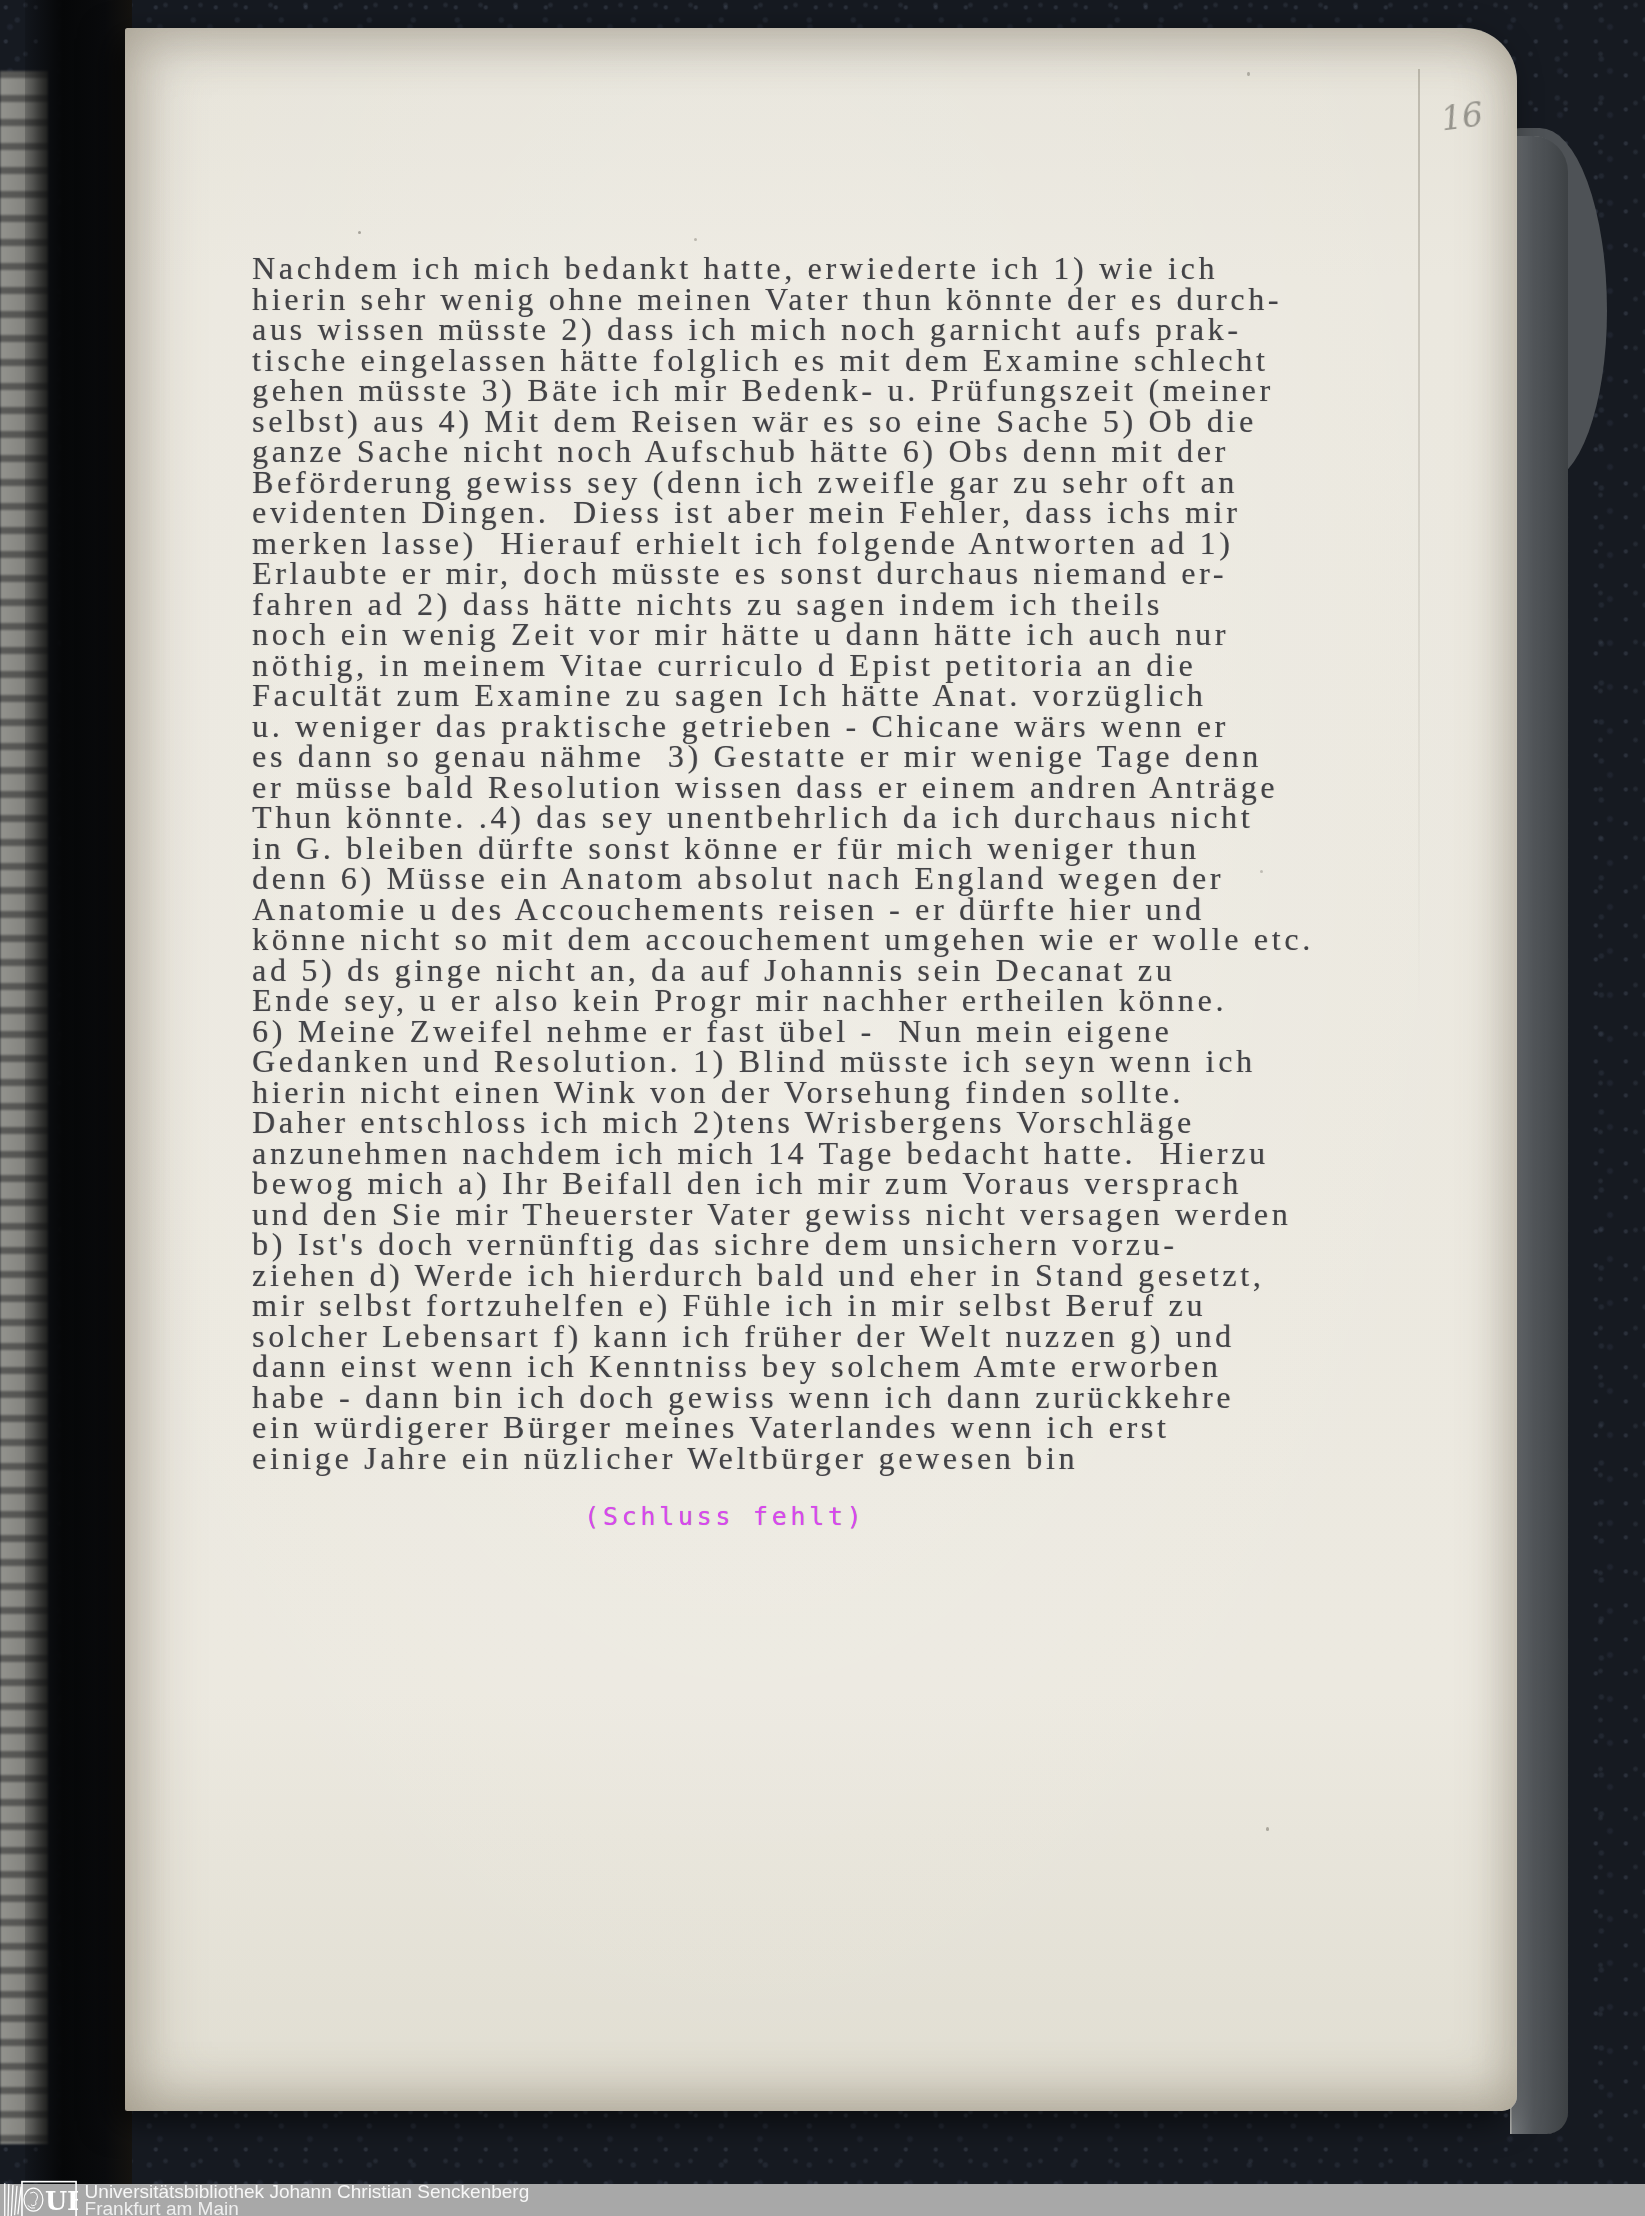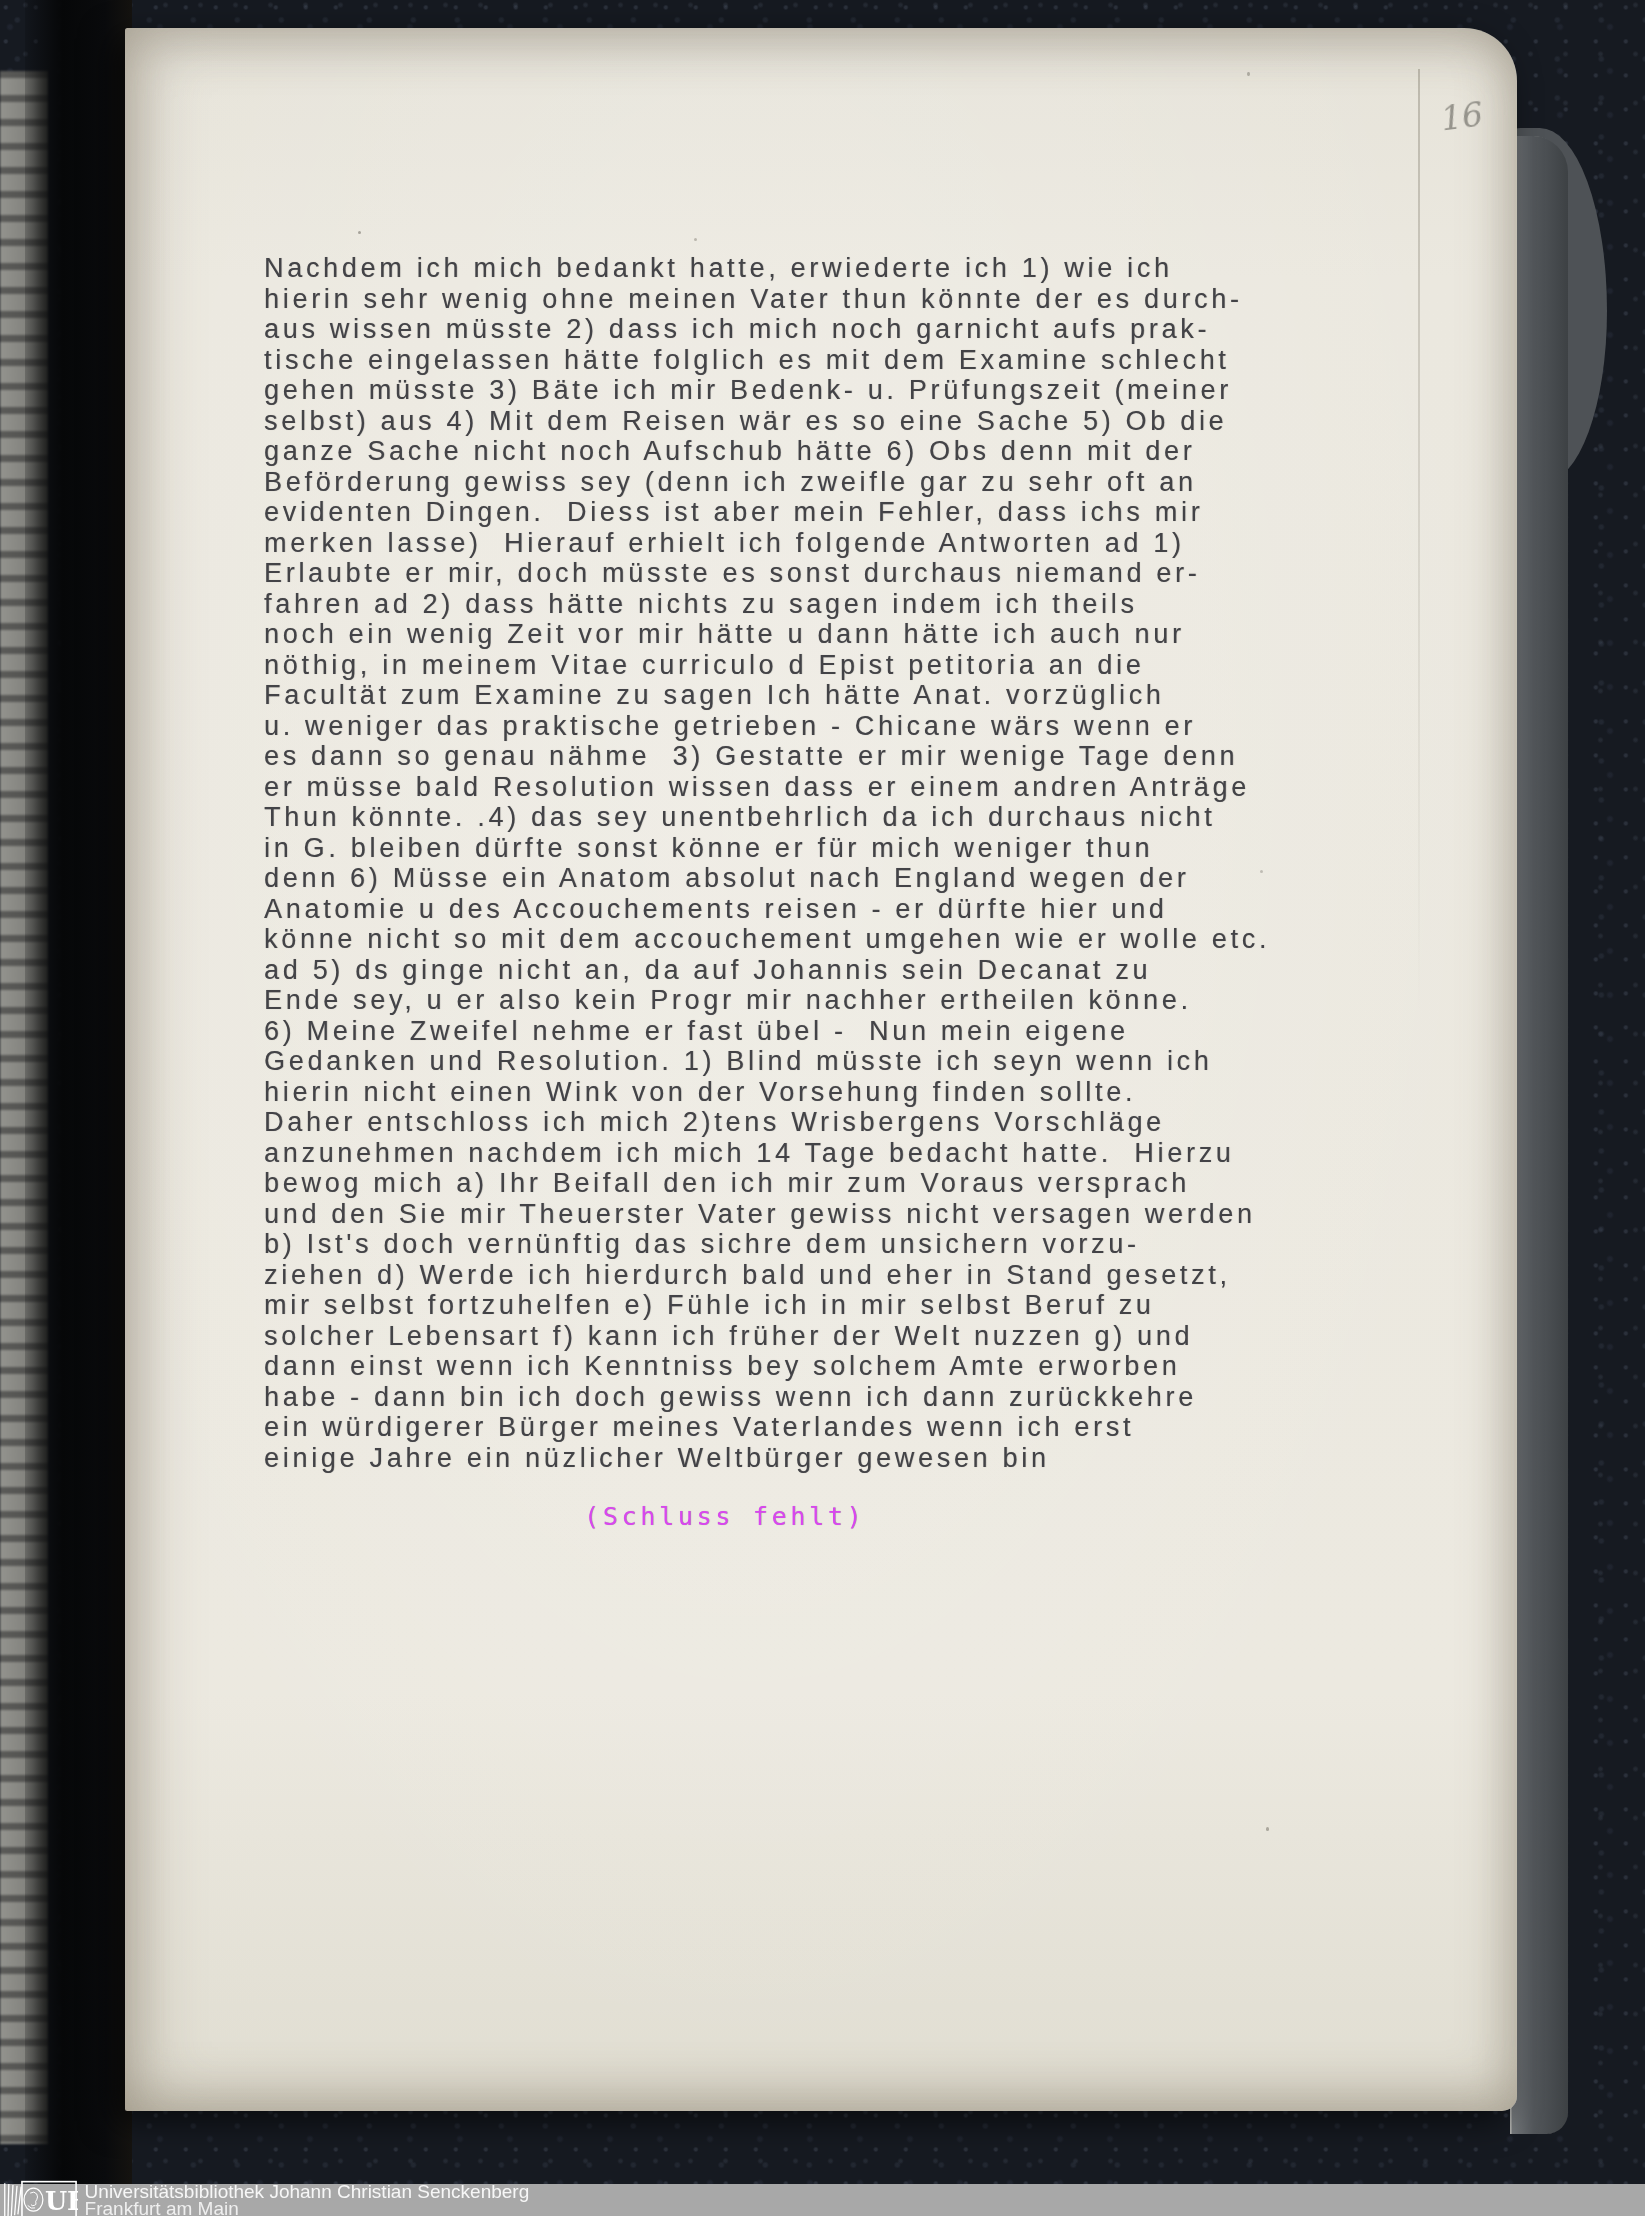--- a/index.html
+++ b/index.html
@@ -59,23 +59,23 @@
     position: absolute; left: 1418px; top: 41px; width: 1.6px; height: 946px;
     background: linear-gradient(180deg, rgba(110,104,88,0.35), rgba(110,104,88,0.12) 60%, transparent);
   }
   .pencil-number {
     position: absolute; left: 1441px; top: 97px;
     font-family: "DejaVu Serif", serif; font-style: italic;
     font-size: 33px; color: #96948c; transform: rotate(-7deg);
     filter: blur(0.3px);
   }
   .letter-pre {
-    position: absolute; left: 264px; top: 253px; margin: 0;
-    font-family: Liberation Sans, sans-serif;
-    font-size: 27px; line-height: 30.5px; letter-spacing: 3.7px;
+    position: absolute; left: 252px; top: 253px; margin: 0;
+    font-family: Liberation Serif, serif;
+    font-size: 32px; line-height: 30.5px; letter-spacing: 3.7px;
     color: #434347; white-space: pre;
     text-shadow: 0.4px 0.4px 0.7px rgba(70,70,72,0.45);
   }
   .letter-closing {
     position: absolute; left: 584px; top: 1502px;
     font-family: "DejaVu Sans Mono", monospace;
     font-size: 25px; letter-spacing: 3.7px; color: #d946ef;
     text-shadow: 0.4px 0.4px 0.7px rgba(70,70,72,0.45);
   }
   .speck { position: absolute; border-radius: 50%; background: #6d6a60; }

